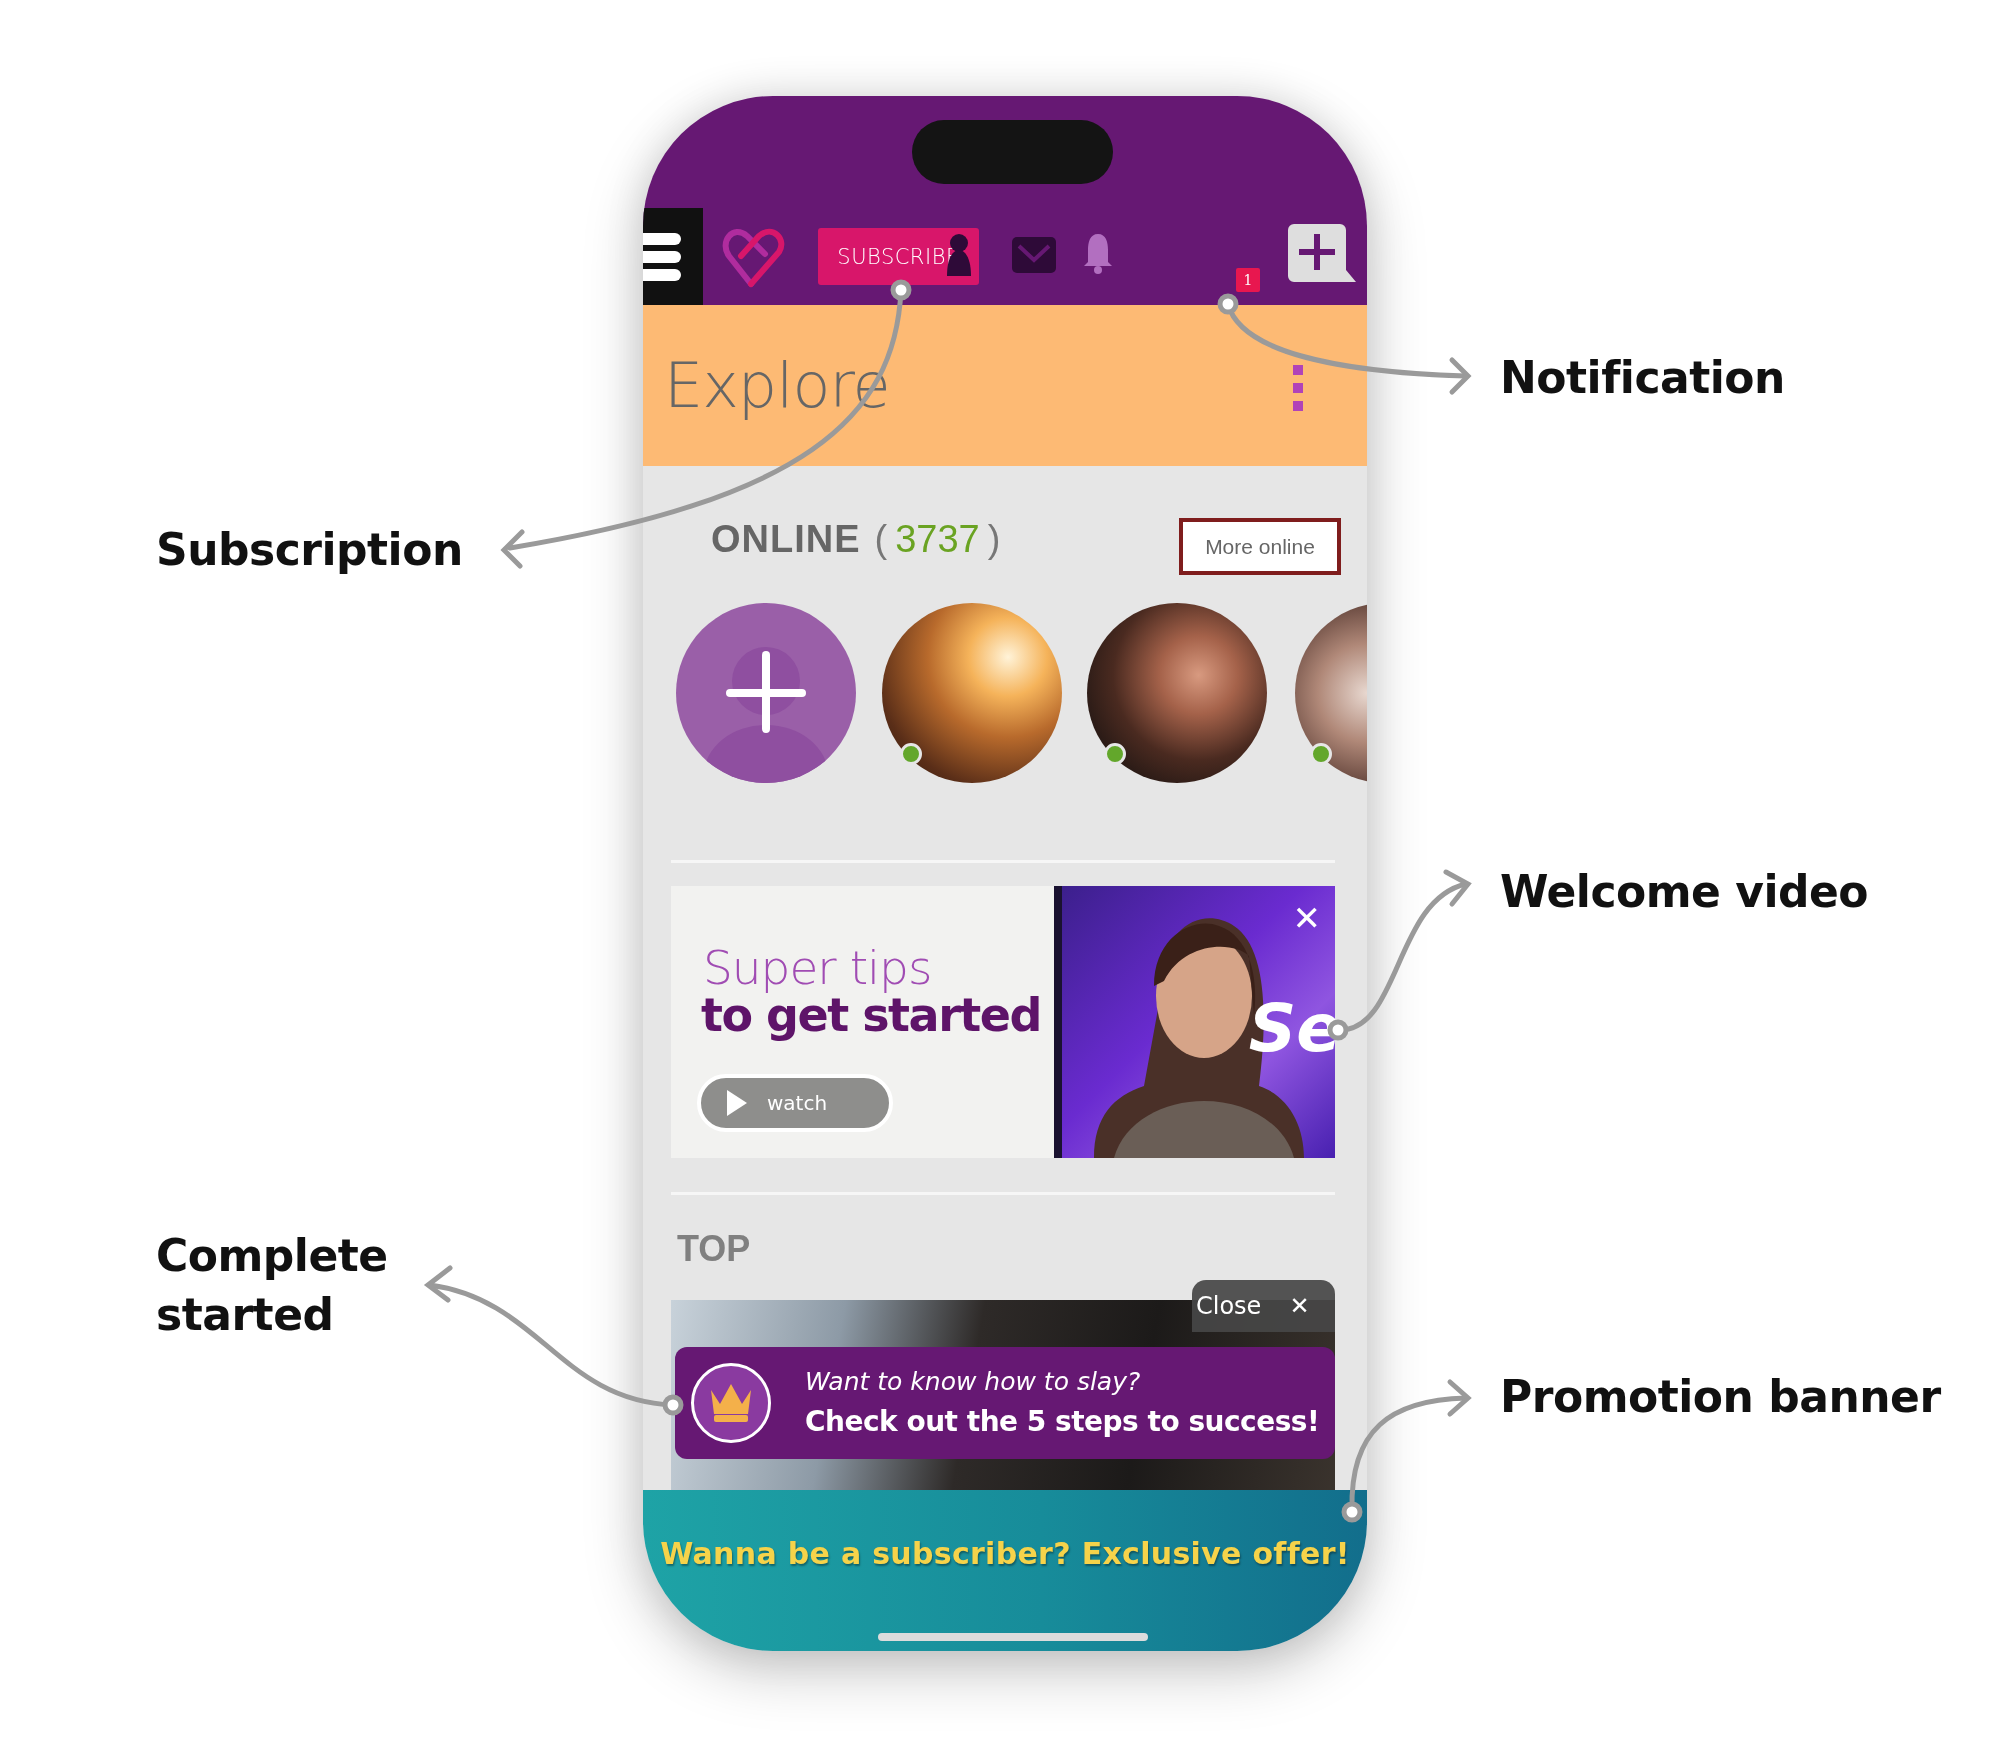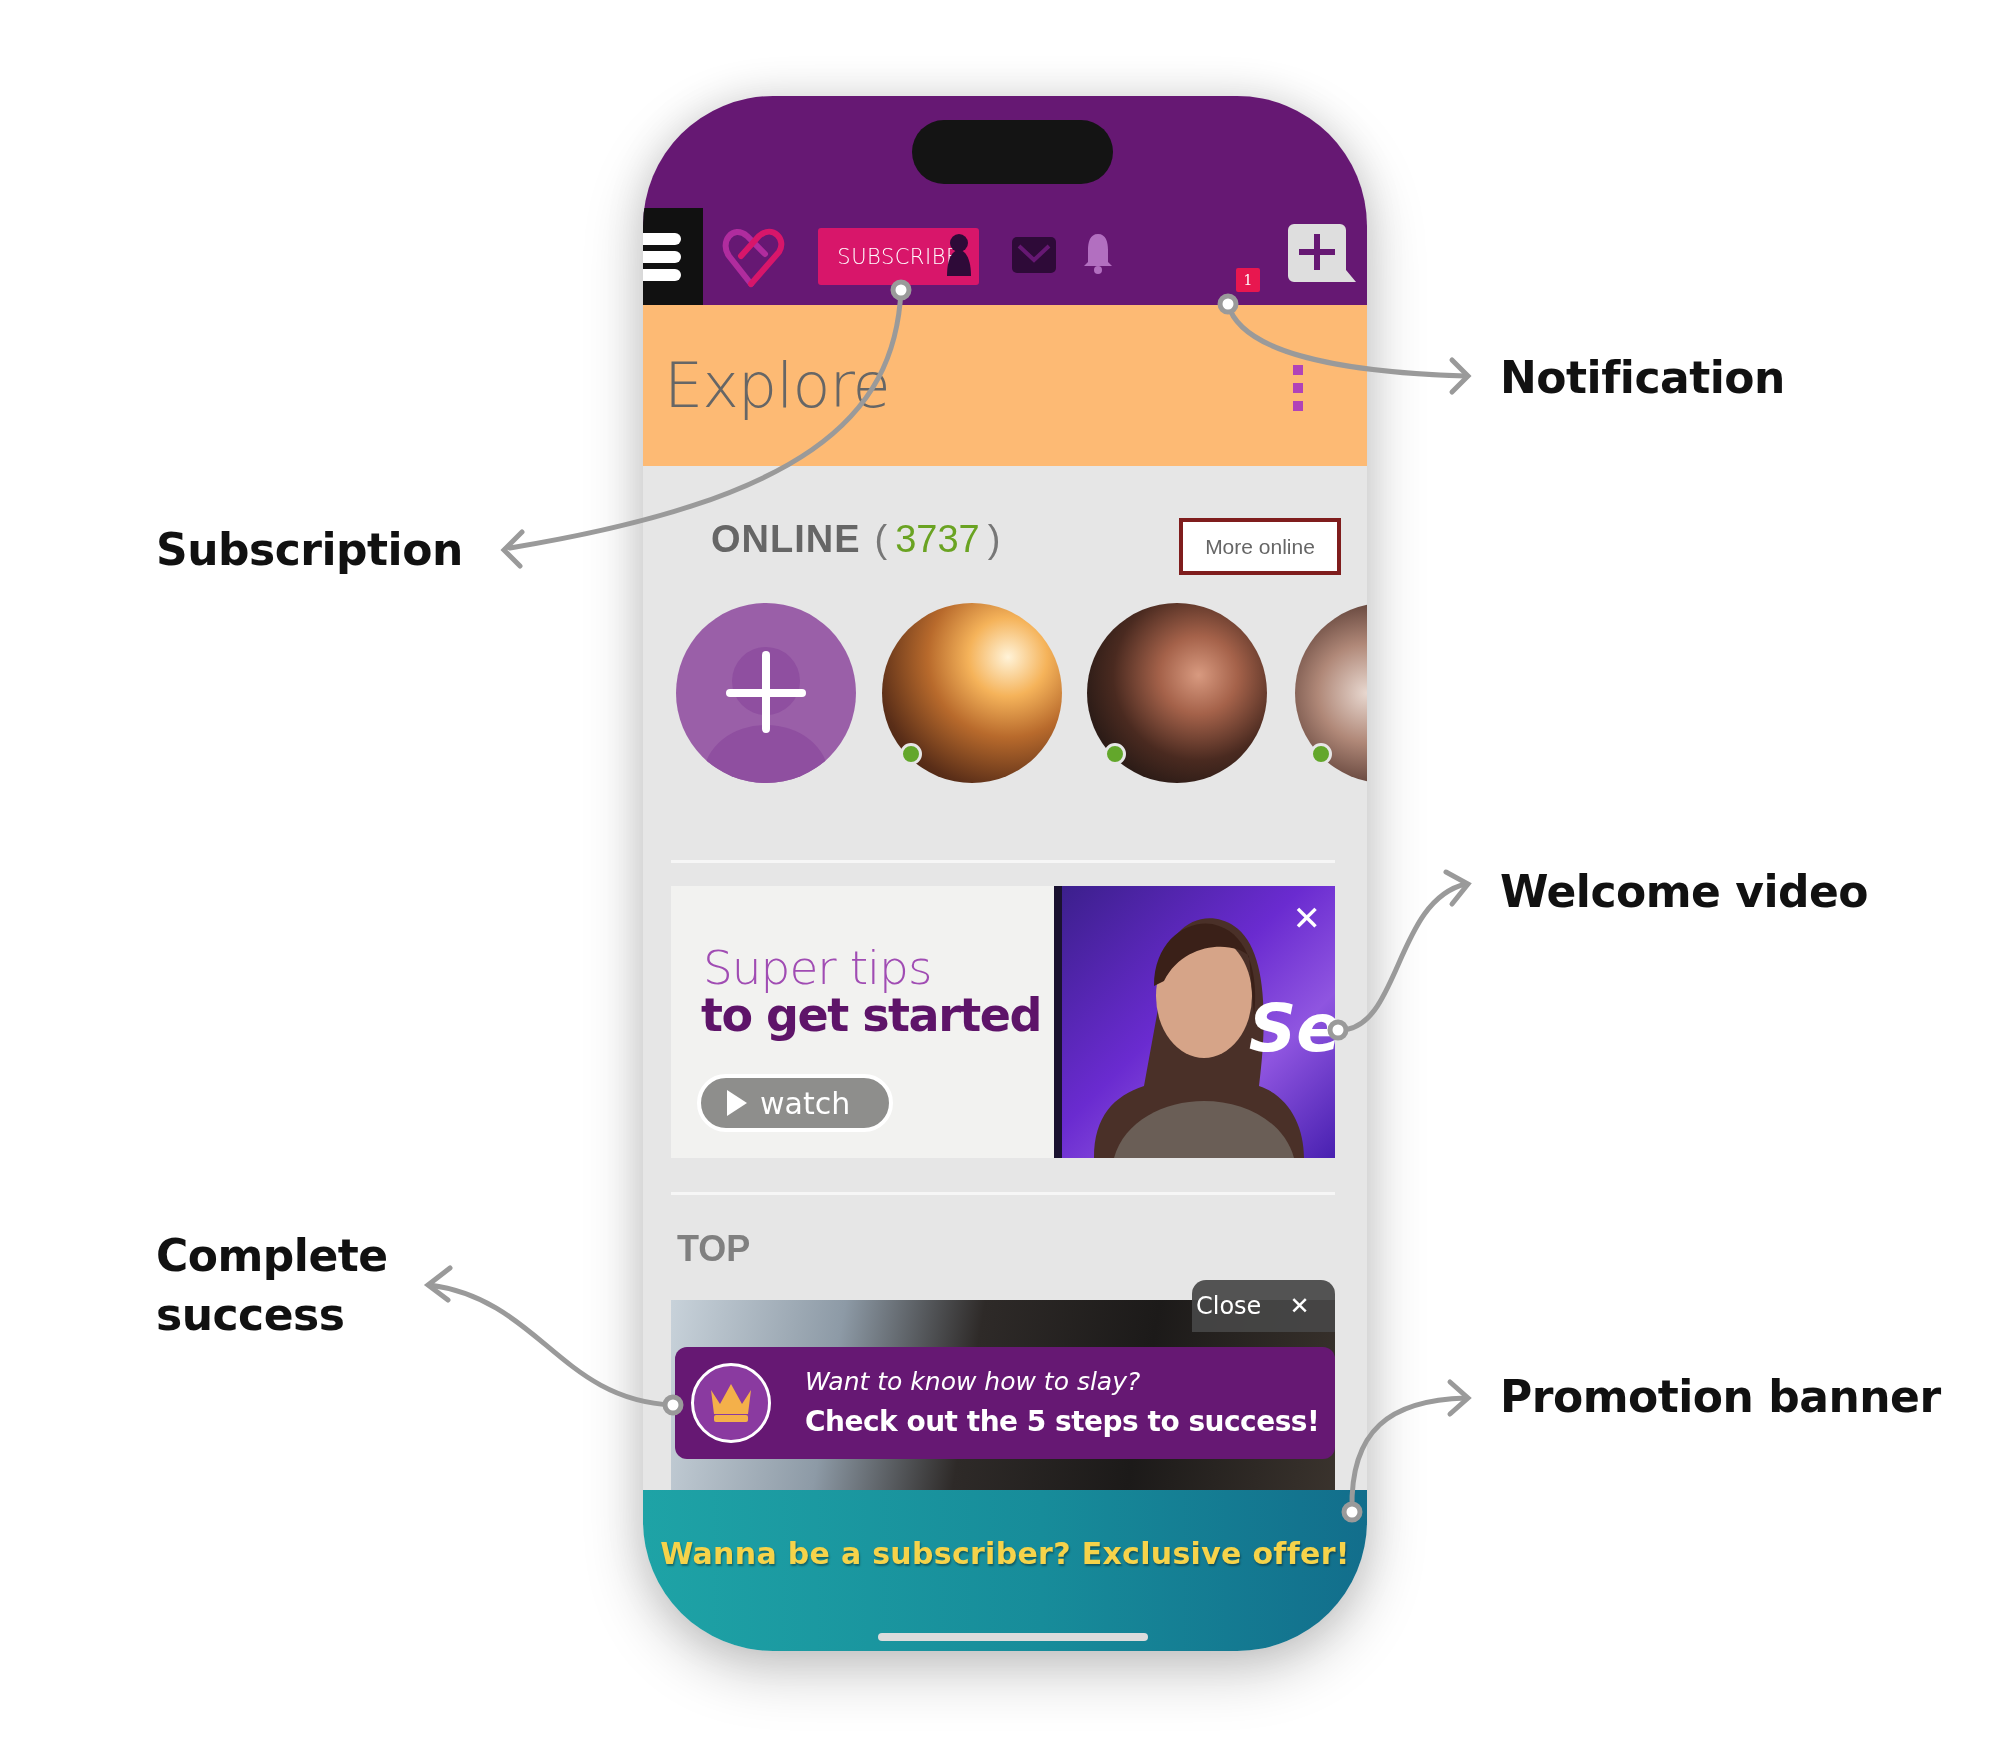--- a/index.html
+++ b/index.html
@@ -34,21 +34,21 @@
 
   .avatar { position: absolute; top: 507px; width: 180px; height: 180px; border-radius: 50%; overflow: hidden; }
   .avatar-add { left: 33px; background: #9a5fa8; }
   .online-dot { position: absolute; width: 22px; height: 22px; border-radius: 50%; background: #63a72b; border: 3px solid #e6e6e6; top: 647px; }
 
   .divider { position: absolute; left: 28px; width: 664px; height: 3px; background: #f6f6f6; }
 
   .video-card { position: absolute; left: 28px; top: 790px; width: 664px; height: 272px; background: #f2f2f0; overflow: hidden; }
   .video-title1 { position: absolute; left: 32px; top: 54px; font-size: 47px; color: #a04cb3; font-family: "DejaVu Sans", sans-serif; font-weight: 300; letter-spacing: -1px; }
   .video-title2 { position: absolute; left: 30px; top: 102px; font-size: 46px; color: #5e1469; font-weight: 700; font-family: "DejaVu Sans", sans-serif; letter-spacing: -1.5px; }
-  .watch-btn { position: absolute; left: 26px; top: 188px; width: 196px; height: 58px; border-radius: 29px; background: #8e8e8c; border: 4px solid #fff; color: #fff; font-size: 30px; display: flex; align-items: center; gap: 13px; padding-left: 26px; font-family: "DejaVu Sans", sans-serif; }
+  .watch-btn { position: absolute; left: 26px; top: 188px; width: 196px; height: 58px; border-radius: 29px; background: #8e8e8c; border: 4px solid #fff; color: #fff; font-size: 20px; display: flex; align-items: center; gap: 20px; padding-left: 26px; font-family: "DejaVu Sans", sans-serif; }
   .watch-btn .tri { width: 0; height: 0; border-left: 20px solid #fff; border-top: 13px solid transparent; border-bottom: 13px solid transparent; }
   .video-thumb { position: absolute; left: 383px; top: 0; width: 281px; height: 272px; background: linear-gradient(135deg, #3a1f8a 0%, #6a2bd0 45%, #8f55e0 70%, #4820b0 100%); }
   .video-close { position: absolute; right: 14px; top: 12px; color: #fff; font-size: 34px; font-family: "DejaVu Sans", sans-serif; }
   .video-se { position: absolute; right: -6px; top: 104px; color: #fff; font-size: 66px; font-weight: 700; font-style: italic; font-family: "DejaVu Sans", sans-serif; }
 
   .top-label { position: absolute; left: 34px; top: 1132px; font-size: 36px; font-weight: 700; color: #808080; }
   .top-image { position: absolute; left: 28px; top: 1204px; width: 664px; height: 200px; background: linear-gradient(100deg, #c8d2da 0%, #8d9aa6 25%, #2e2a28 45%, #1c1a19 70%, #3a332d 100%); }
   .close-pill { position: absolute; left: 549px; top: 1184px; width: 143px; height: 52px; background: rgba(70,70,70,0.92); border-radius: 14px 14px 0 0; color: #fff; font-size: 24px; display: flex; align-items: center; gap: 28px; padding-left: 4px; font-family: "DejaVu Sans", sans-serif; }
 
   .slay-banner { position: absolute; left: 32px; top: 1251px; width: 660px; height: 112px; background: #661873; border-radius: 12px; }
@@ -63,21 +63,21 @@
   svg.overlay { position: absolute; left: 0; top: 0; width: 2000px; height: 1740px; pointer-events: none; }
 </style>
 </head>
 <body>
 
 <div class="anno-label" style="left:1500px; top:348px;">Notification</div>
 <div class="anno-label" style="left:156px; top:520px;">Subscription</div>
 <div class="anno-label" style="left:1500px; top:862px;">Welcome video</div>
 <div class="anno-label" style="left:156px; top:1226px;">
   <div>Complete</div>
-  <div>success</div>
+  <div>started</div>
 </div>
 <div class="anno-label" style="left:1500px; top:1367px;">Promotion banner</div>
 
 <div class="phone">
   <div class="status">
     <div class="notch"></div>
   </div>
 
   <div class="navbar">
     <div class="hamburger">

